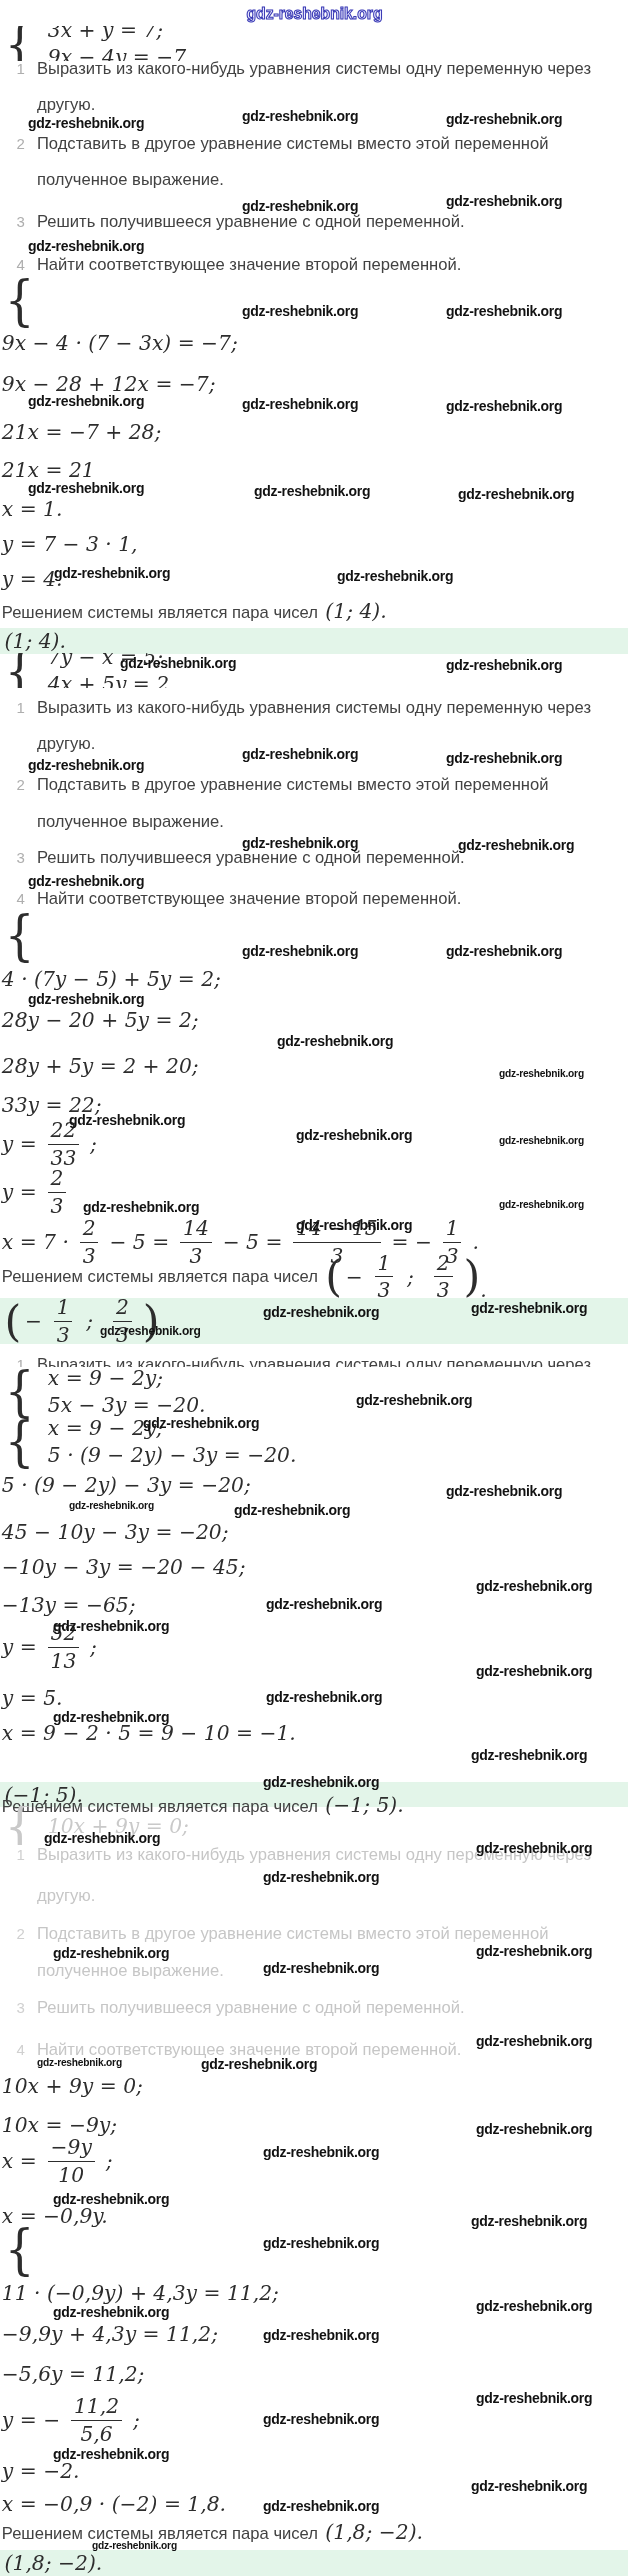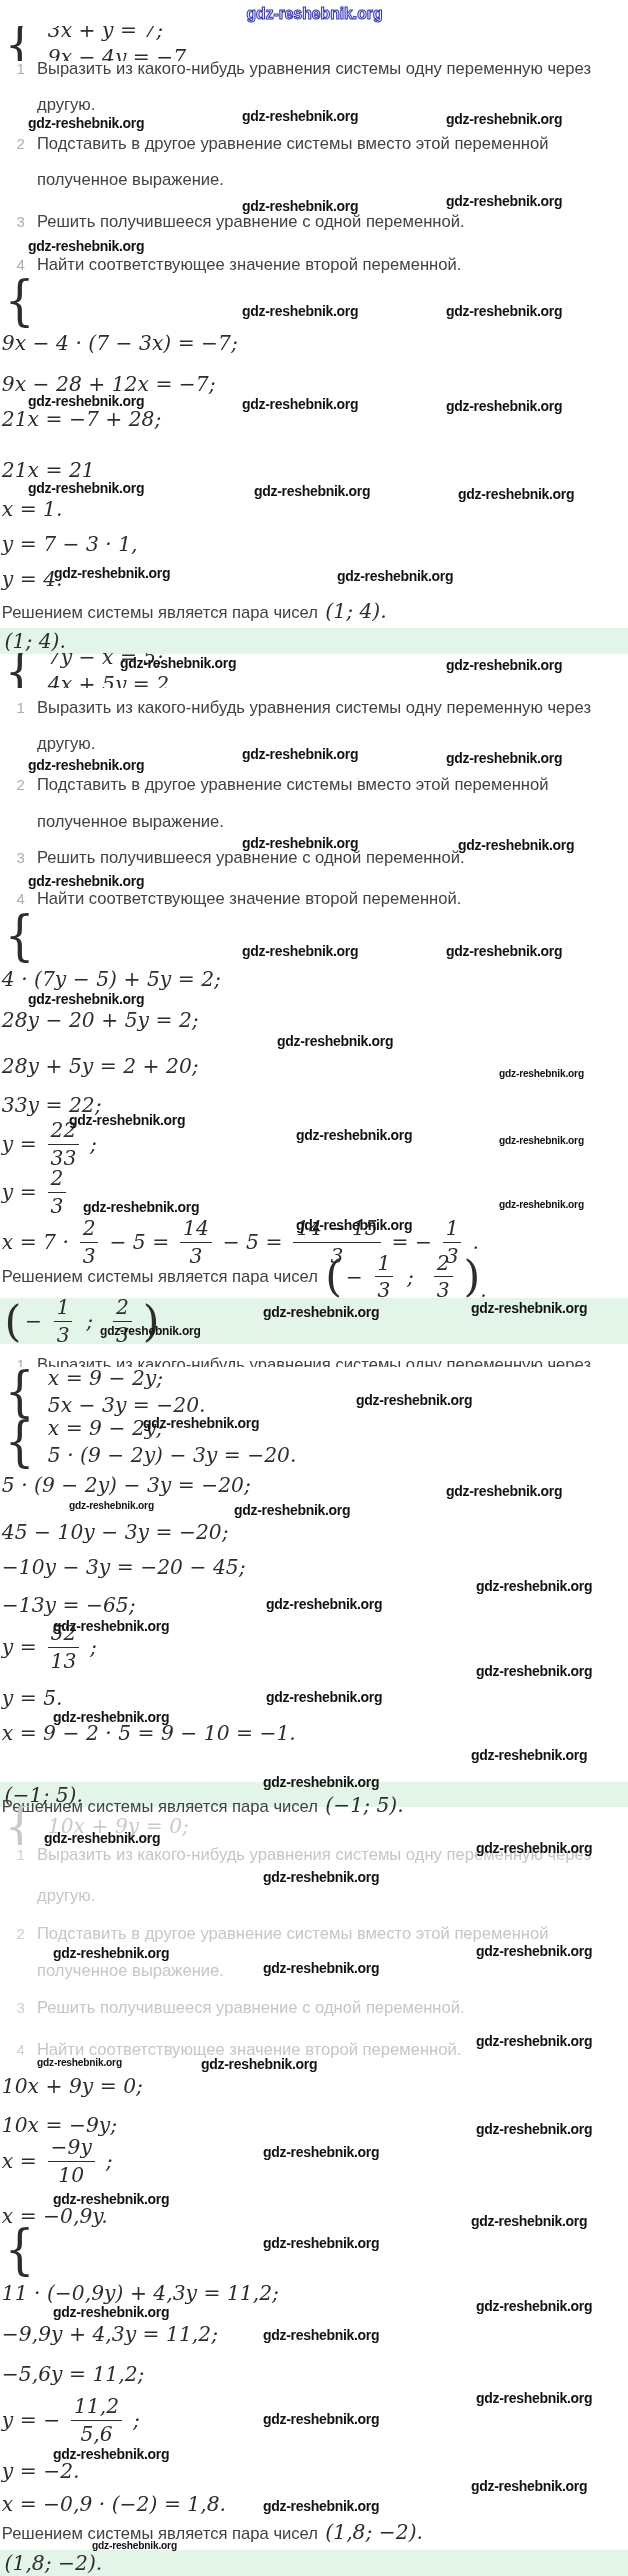--- a/index.html
+++ b/index.html
@@ -89,21 +89,21 @@
   <div class="txt" style="left:37px;top:170px;">полученное выражение.</div>
   <div class="txt" style="left:16.6px;top:212px;"><span class="stepnum">3</span><span>Решить получившееся уравнение с одной переменной.</span></div>
   <div class="txt" style="left:16.6px;top:255px;"><span class="stepnum">4</span><span>Найти соответствующее значение второй переменной.</span></div>
 
   <div class="sys" style="left:1.8px;top:275px;">
     <span class="brace">{</span>
   </div>
 
   <div class="math" style="left:1.8px;top:331px;">9x − 4 · (7 − 3x) = −7;</div>
   <div class="math" style="left:1.8px;top:372px;">9x − 28 + 12x = −7;</div>
-  <div class="math" style="left:1.8px;top:407px;">21x = −7 + 28;</div>
+  <div class="math" style="left:1.8px;top:420px;">21x = −7 + 28;</div>
   <div class="math" style="left:1.8px;top:458px;">21x = 21</div>
   <div class="math" style="left:1.8px;top:497px;">x = 1.</div>
   <div class="math" style="left:1.8px;top:532px;">y = 7 − 3 · 1,</div>
   <div class="math" style="left:1.8px;top:567px;">y = 4.</div>
 
   <div class="txt" style="left:1.8px;top:599px;"><span>Решением системы является пара чисел</span><span class="apair">(1; 4).</span></div>
 
   <div class="sys clip" style="left:1.8px;top:653px;height:35px;">
     <span class="brace">{</span>
     <span class="syslines">

